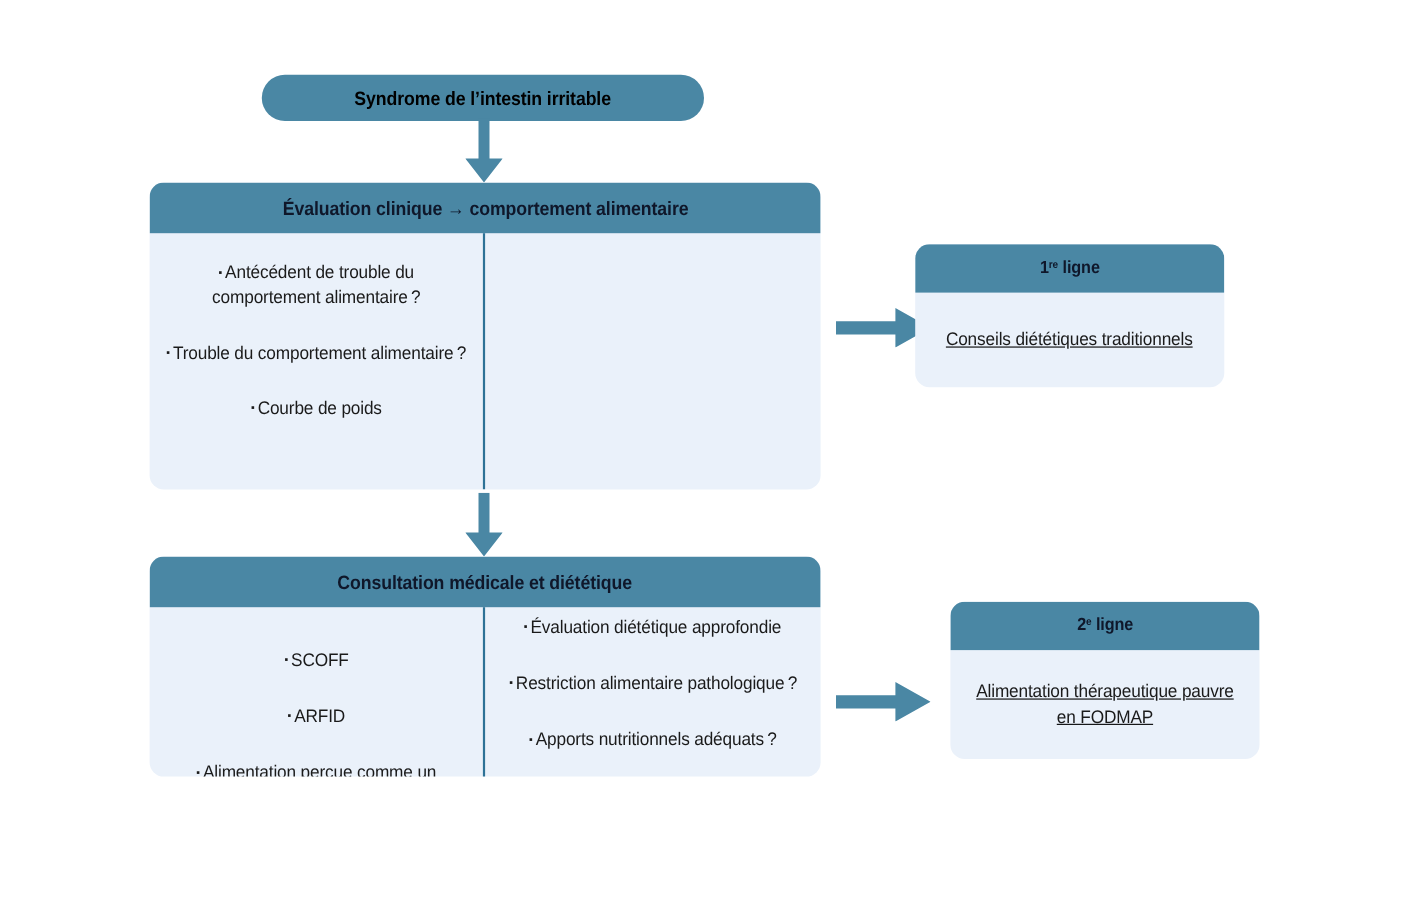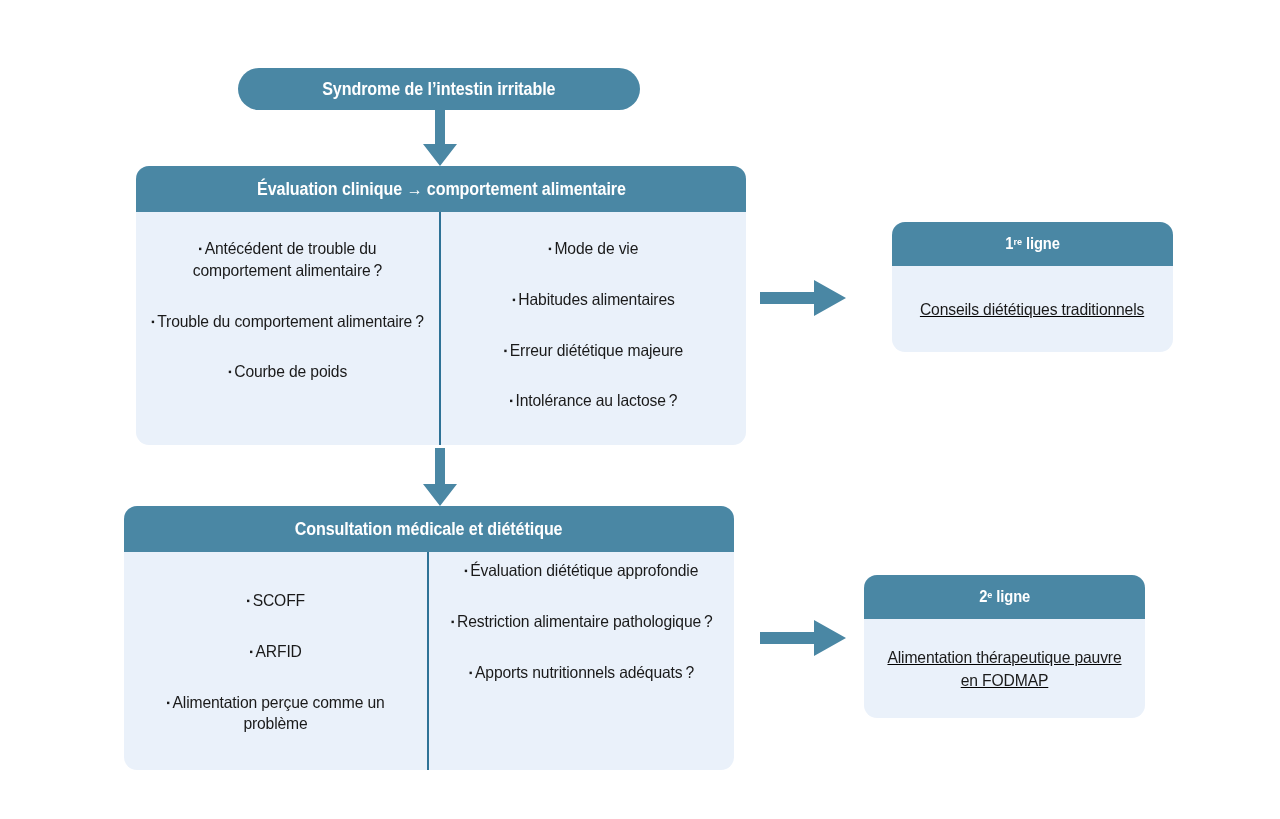--- a/index.html
+++ b/index.html
@@ -26,21 +26,21 @@
   
   .node {
     position: absolute;
     box-sizing: border-box;
   }
 
   
   .pill {
     background: #4A87A4;
     border-radius: 999px;
-    color: #ffffff;
+    color: #000000;
     display: flex;
     align-items: center;
     justify-content: center;
     text-align: center;
   }
   .pill-label {
     font-size: 17.5px;
     font-weight: bold;
     letter-spacing: -0.1px;
     transform: scaleX(0.92);
@@ -50,21 +50,21 @@
   
   .card {
     border-radius: 13px;
     overflow: hidden;
     background: #EAF1FA;
     display: flex;
     flex-direction: column;
   }
   .card-header {
     background: #4A87A4;
-    color: #ffffff;
+    color: #0f172a;
     display: flex;
     align-items: center;
     justify-content: center;
     text-align: center;
     flex: 0 0 auto;
   }
   .card-header-label {
     font-size: 17.5px;
     font-weight: bold;
     letter-spacing: -0.1px;
@@ -171,59 +171,45 @@
           <span class="sq">▪</span><span>Antécédent de trouble du comportement alimentaire ?</span>
         </p>
         <p class="bullet-line">
           <span class="sq">▪</span><span>Trouble du comportement alimentaire ?</span>
         </p>
         <p class="bullet-line">
           <span class="sq">▪</span><span>Courbe de poids</span>
         </p>
       </div>
       <div class="divider"></div>
-      <div class="col col-right">
-        <p class="bullet-line">
-          <span class="sq">▪</span><span>Mode de vie</span>
-        </p>
-        <p class="bullet-line">
-          <span class="sq">▪</span><span>Habitudes alimentaires</span>
-        </p>
-        <p class="bullet-line">
-          <span class="sq">▪</span><span>Erreur diététique majeure</span>
-        </p>
-        <p class="bullet-line">
-          <span class="sq">▪</span><span>Intolérance au lactose ?</span>
-        </p>
-      </div>
     </div>
   </div>
 
   <div class="arrow" style="left:423px; top:448px;">
     <svg width="34" height="60" viewBox="0 0 34 60" aria-hidden="true">
       <path d="M12 0 H22 V36 H34 L17 58 L0 36 H12 Z" fill="#4A87A4"></path>
     </svg>
   </div>
 
   <div class="arrow" style="left:760px; top:280px;">
     <svg width="86" height="36" viewBox="0 0 86 36" aria-hidden="true">
       <path d="M0 12 H54 V0 L86 18 L54 36 V24 H0 Z" fill="#4A87A4"></path>
     </svg>
   </div>
 
-  <div class="node card side-card" style="left:892px; top:222px; width:281px; height:130px;">
+  <div class="node card side-card" style="left:832px; top:222px; width:281px; height:130px;">
     <div class="card-header" style="height:44px;">
       <span class="side-label"><span>1</span><sup>re</sup><span> ligne</span></span>
     </div>
     <div class="side-body">
       <span class="side-body-text">Conseils diététiques traditionnels</span>
     </div>
   </div>
 
-  <div class="node card" style="left:124px; top:506px; width:610px; height:264px;">
+  <div class="node card" style="left:136px; top:506px; width:610px; height:200px;">
     <div class="card-header" style="height:46px;">
       <span class="card-header-label">Consultation médicale et diététique</span>
     </div>
     <div class="card-body">
       <div class="col col-left" style="padding-top:38px;">
         <p class="bullet-line">
           <span class="sq">▪</span><span>SCOFF</span>
         </p>
         <p class="bullet-line">
           <span class="sq">▪</span><span>ARFID</span>
@@ -246,21 +232,21 @@
       </div>
     </div>
   </div>
 
   <div class="arrow" style="left:760px; top:620px;">
     <svg width="86" height="36" viewBox="0 0 86 36" aria-hidden="true">
       <path d="M0 12 H54 V0 L86 18 L54 36 V24 H0 Z" fill="#4A87A4"></path>
     </svg>
   </div>
 
-  <div class="node card side-card" style="left:864px; top:547px; width:281px; height:143px;margin-top:28px;">
+  <div class="node card side-card" style="left:864px; top:547px; width:281px; height:143px;">
     <div class="card-header" style="height:44px;">
       <span class="side-label"><span>2</span><sup>e</sup><span> ligne</span></span>
     </div>
     <div class="side-body">
       <span class="side-body-text">Alimentation thérapeutique pauvre en FODMAP</span>
     </div>
   </div>
 
 </div>
 

